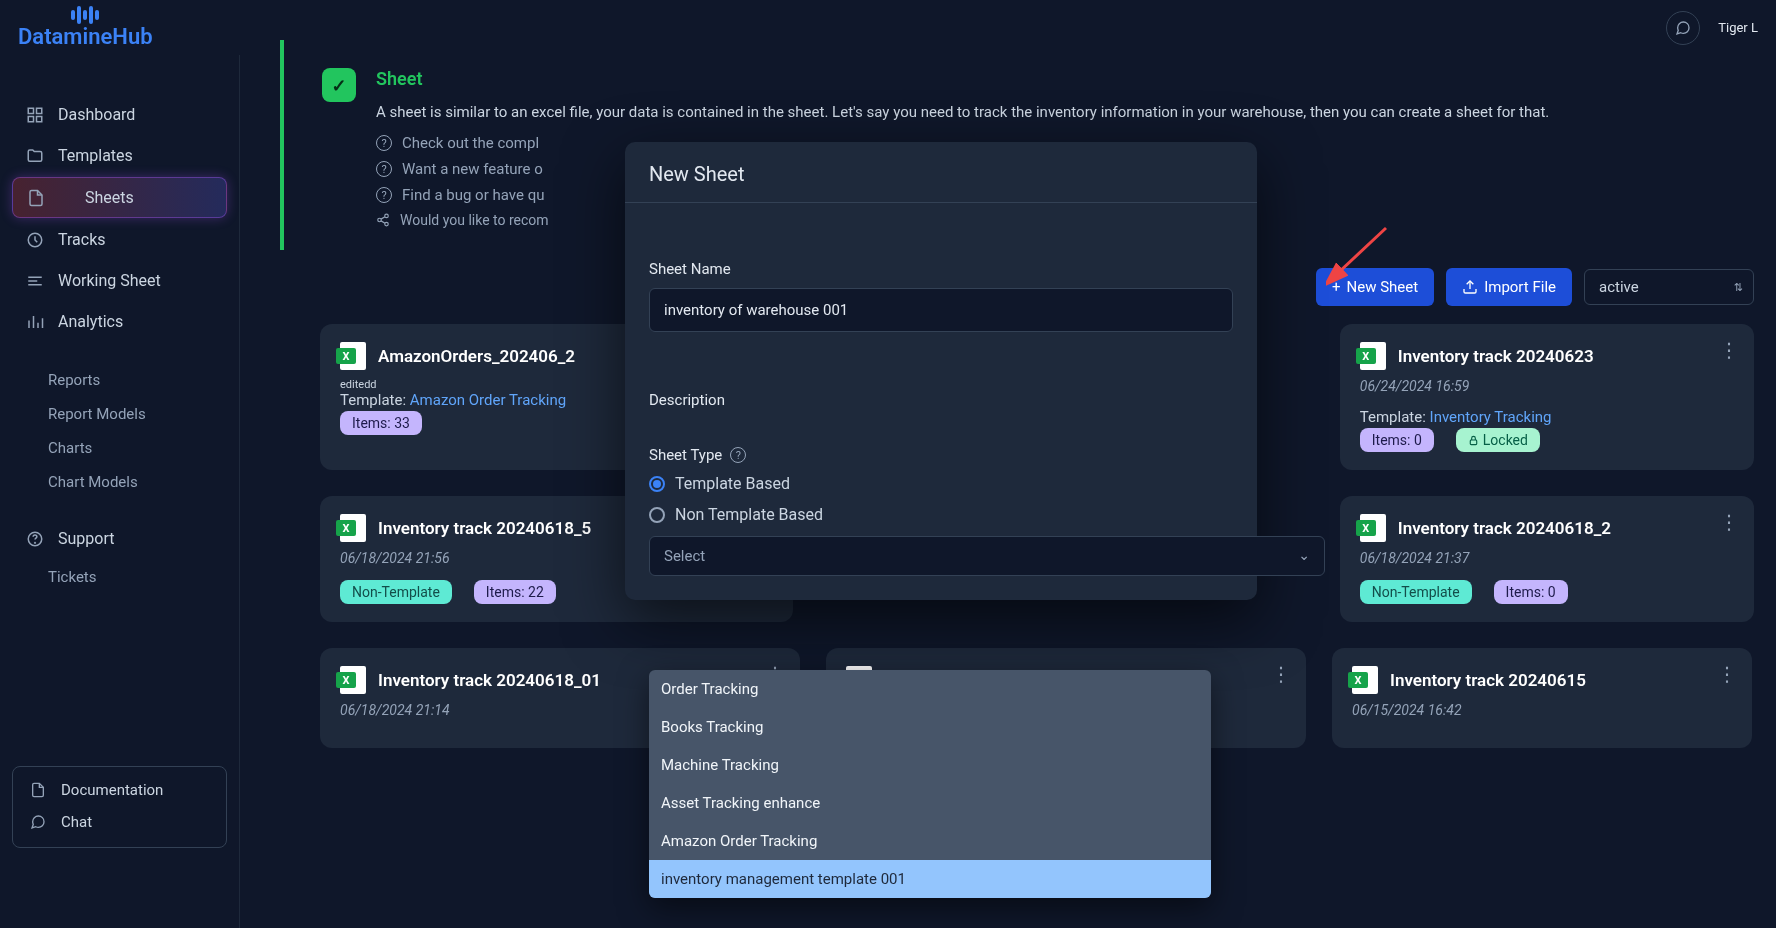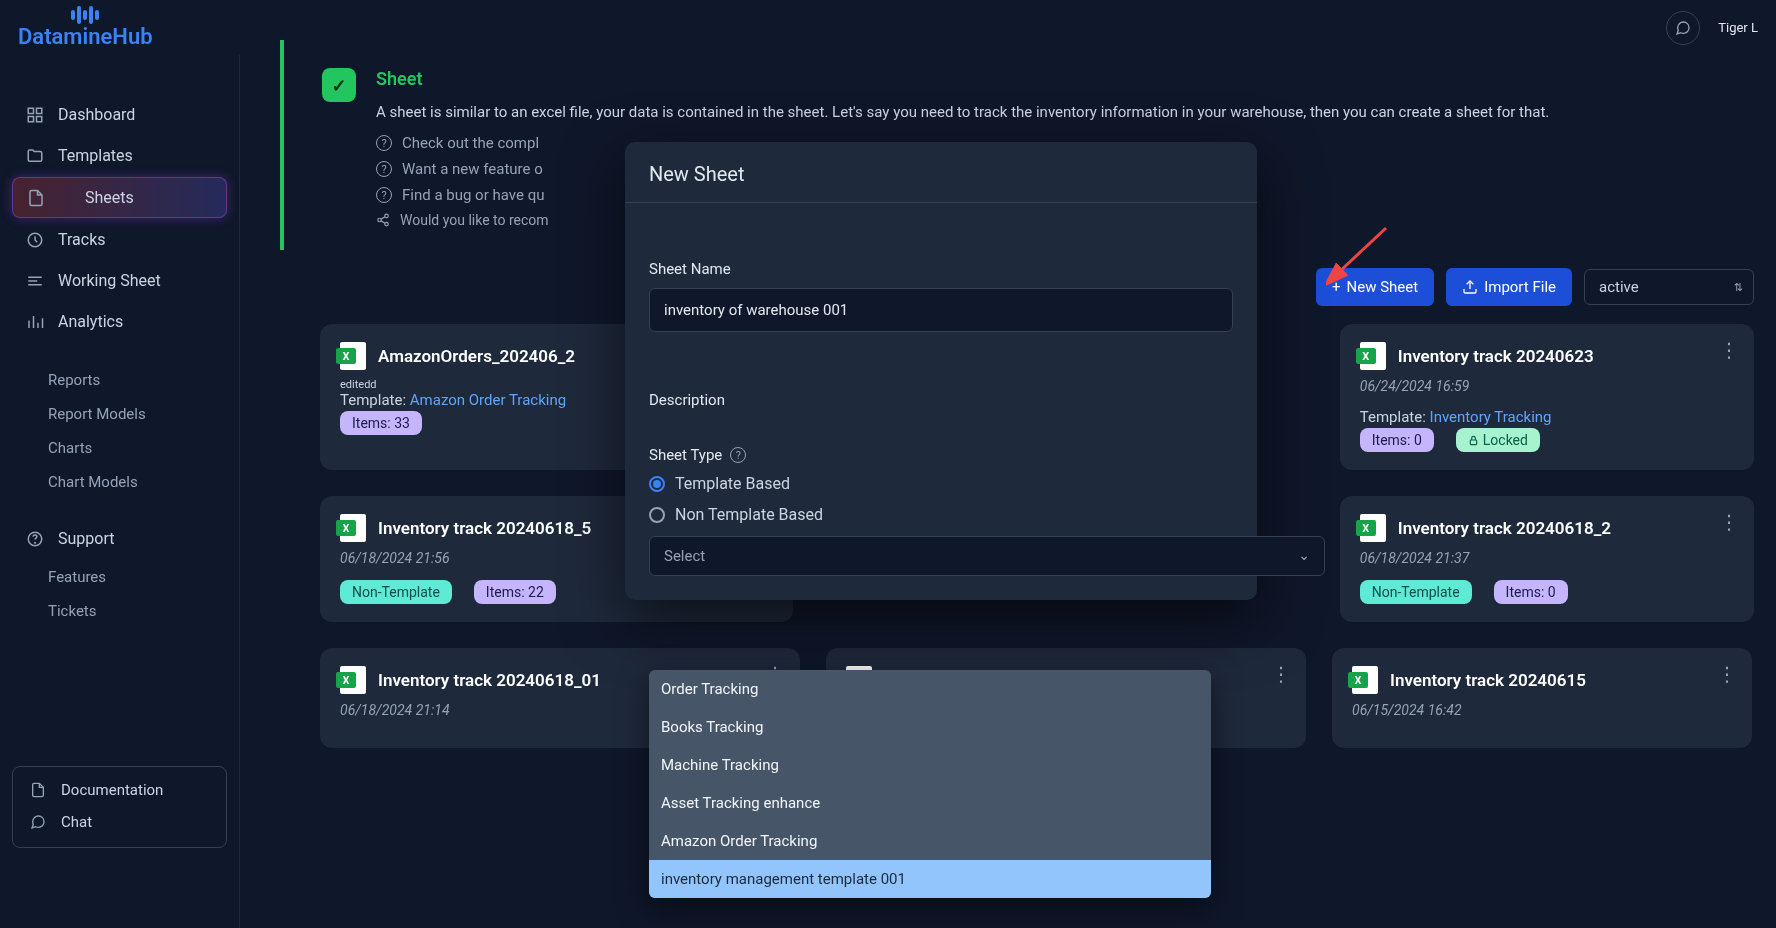--- a/index.html
+++ b/index.html
@@ -184,21 +184,20 @@
   <div class="nav-item">
     <span class="nav-icon">
         <svg width="18" height="18" viewBox="0 0 24 24" fill="none" stroke="currentColor" stroke-width="2">
           <circle cx="12" cy="12" r="9"></circle>
           <path d="M9.5 9a2.5 2.5 0 0 1 5 0c0 1.5-2.5 2-2.5 3.5"></path>
           <circle cx="12" cy="17" r="0.5" fill="currentColor"></circle>
         </svg>
       </span>
     <span>Support</span>
   </div>
-  <div class="nav-sub">Features</div>
   <div class="nav-sub">Tickets</div>
 
   <div class="bottom-links">
     <div class="nav-item">
       <span class="nav-icon">
           <svg width="16" height="16" viewBox="0 0 24 24" fill="none" stroke="currentColor" stroke-width="2">
             <path d="M14 2H6a2 2 0 0 0-2 2v16a2 2 0 0 0 2 2h12a2 2 0 0 0 2-2V8z"></path>
             <polyline points="14 2 14 8 20 8"></polyline>
           </svg>
         </span>

